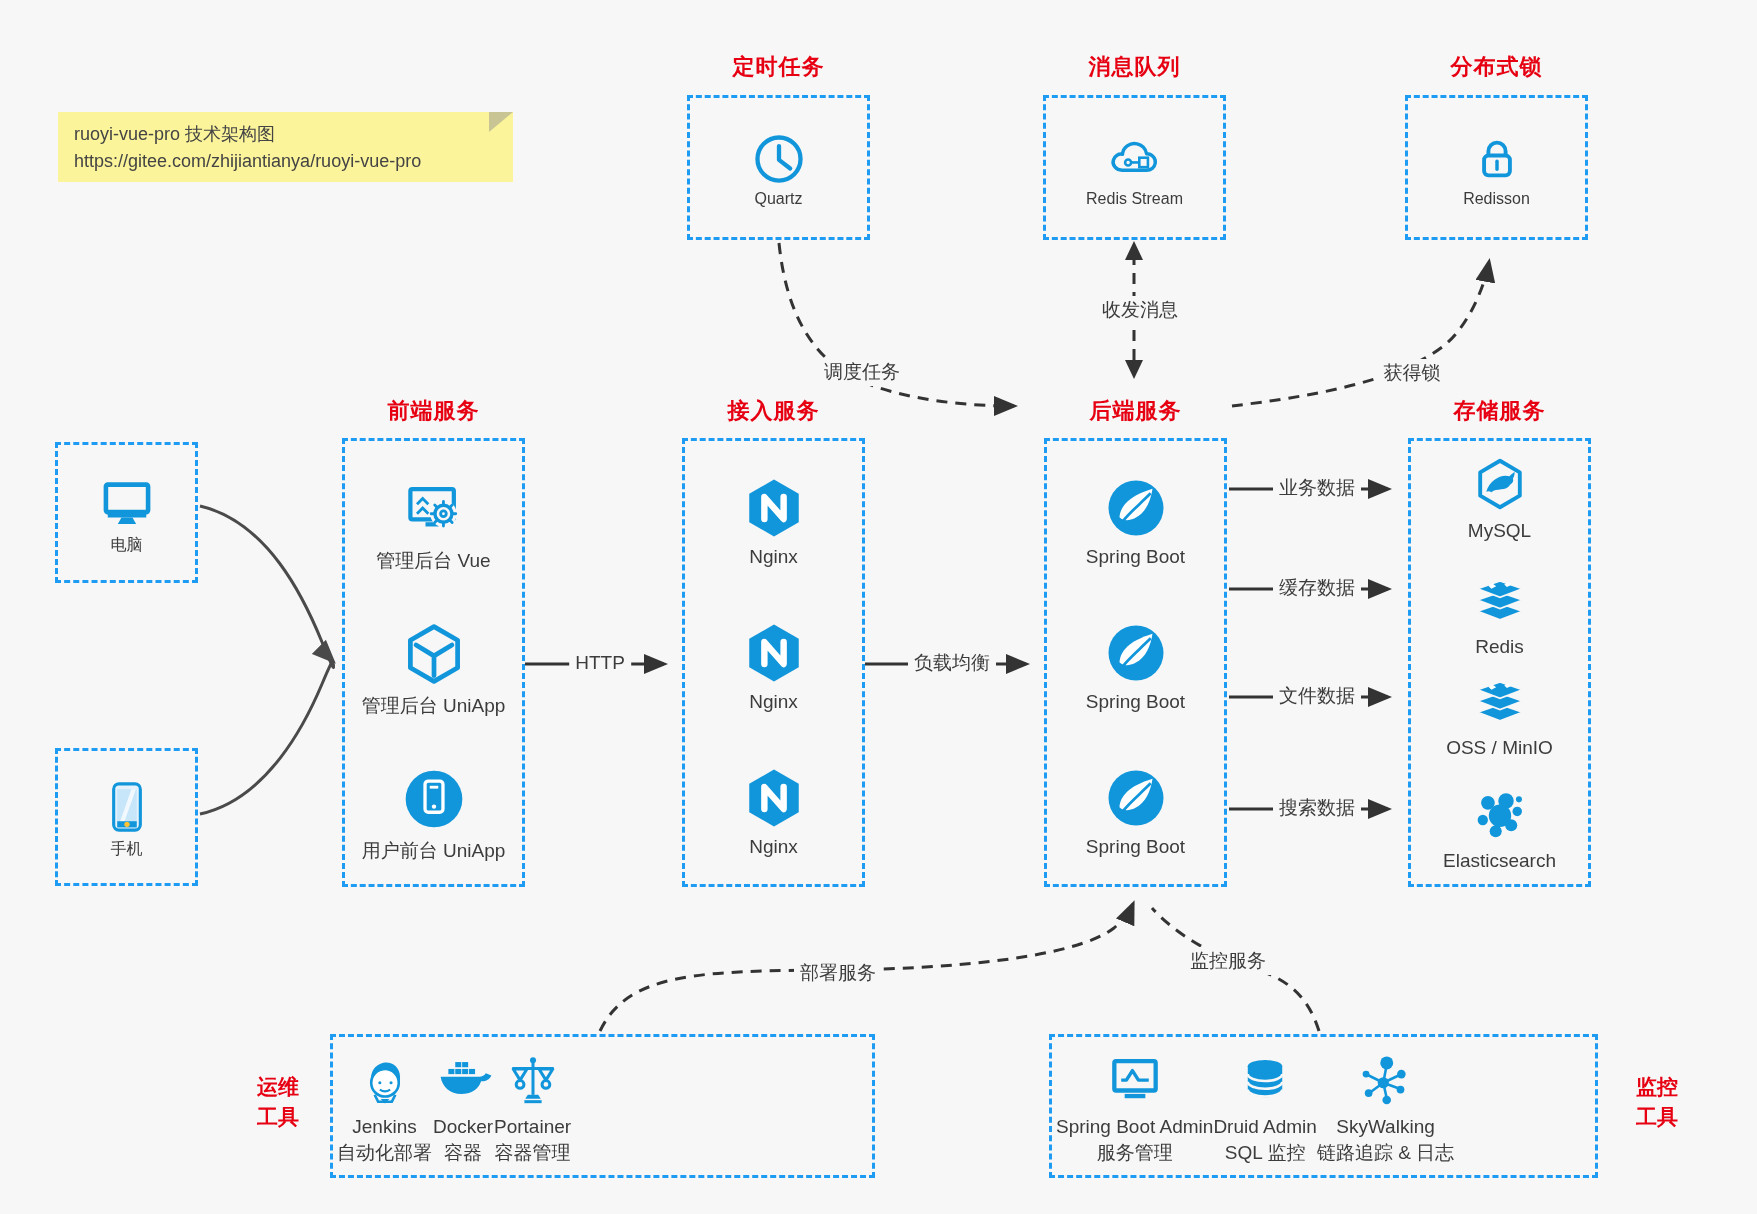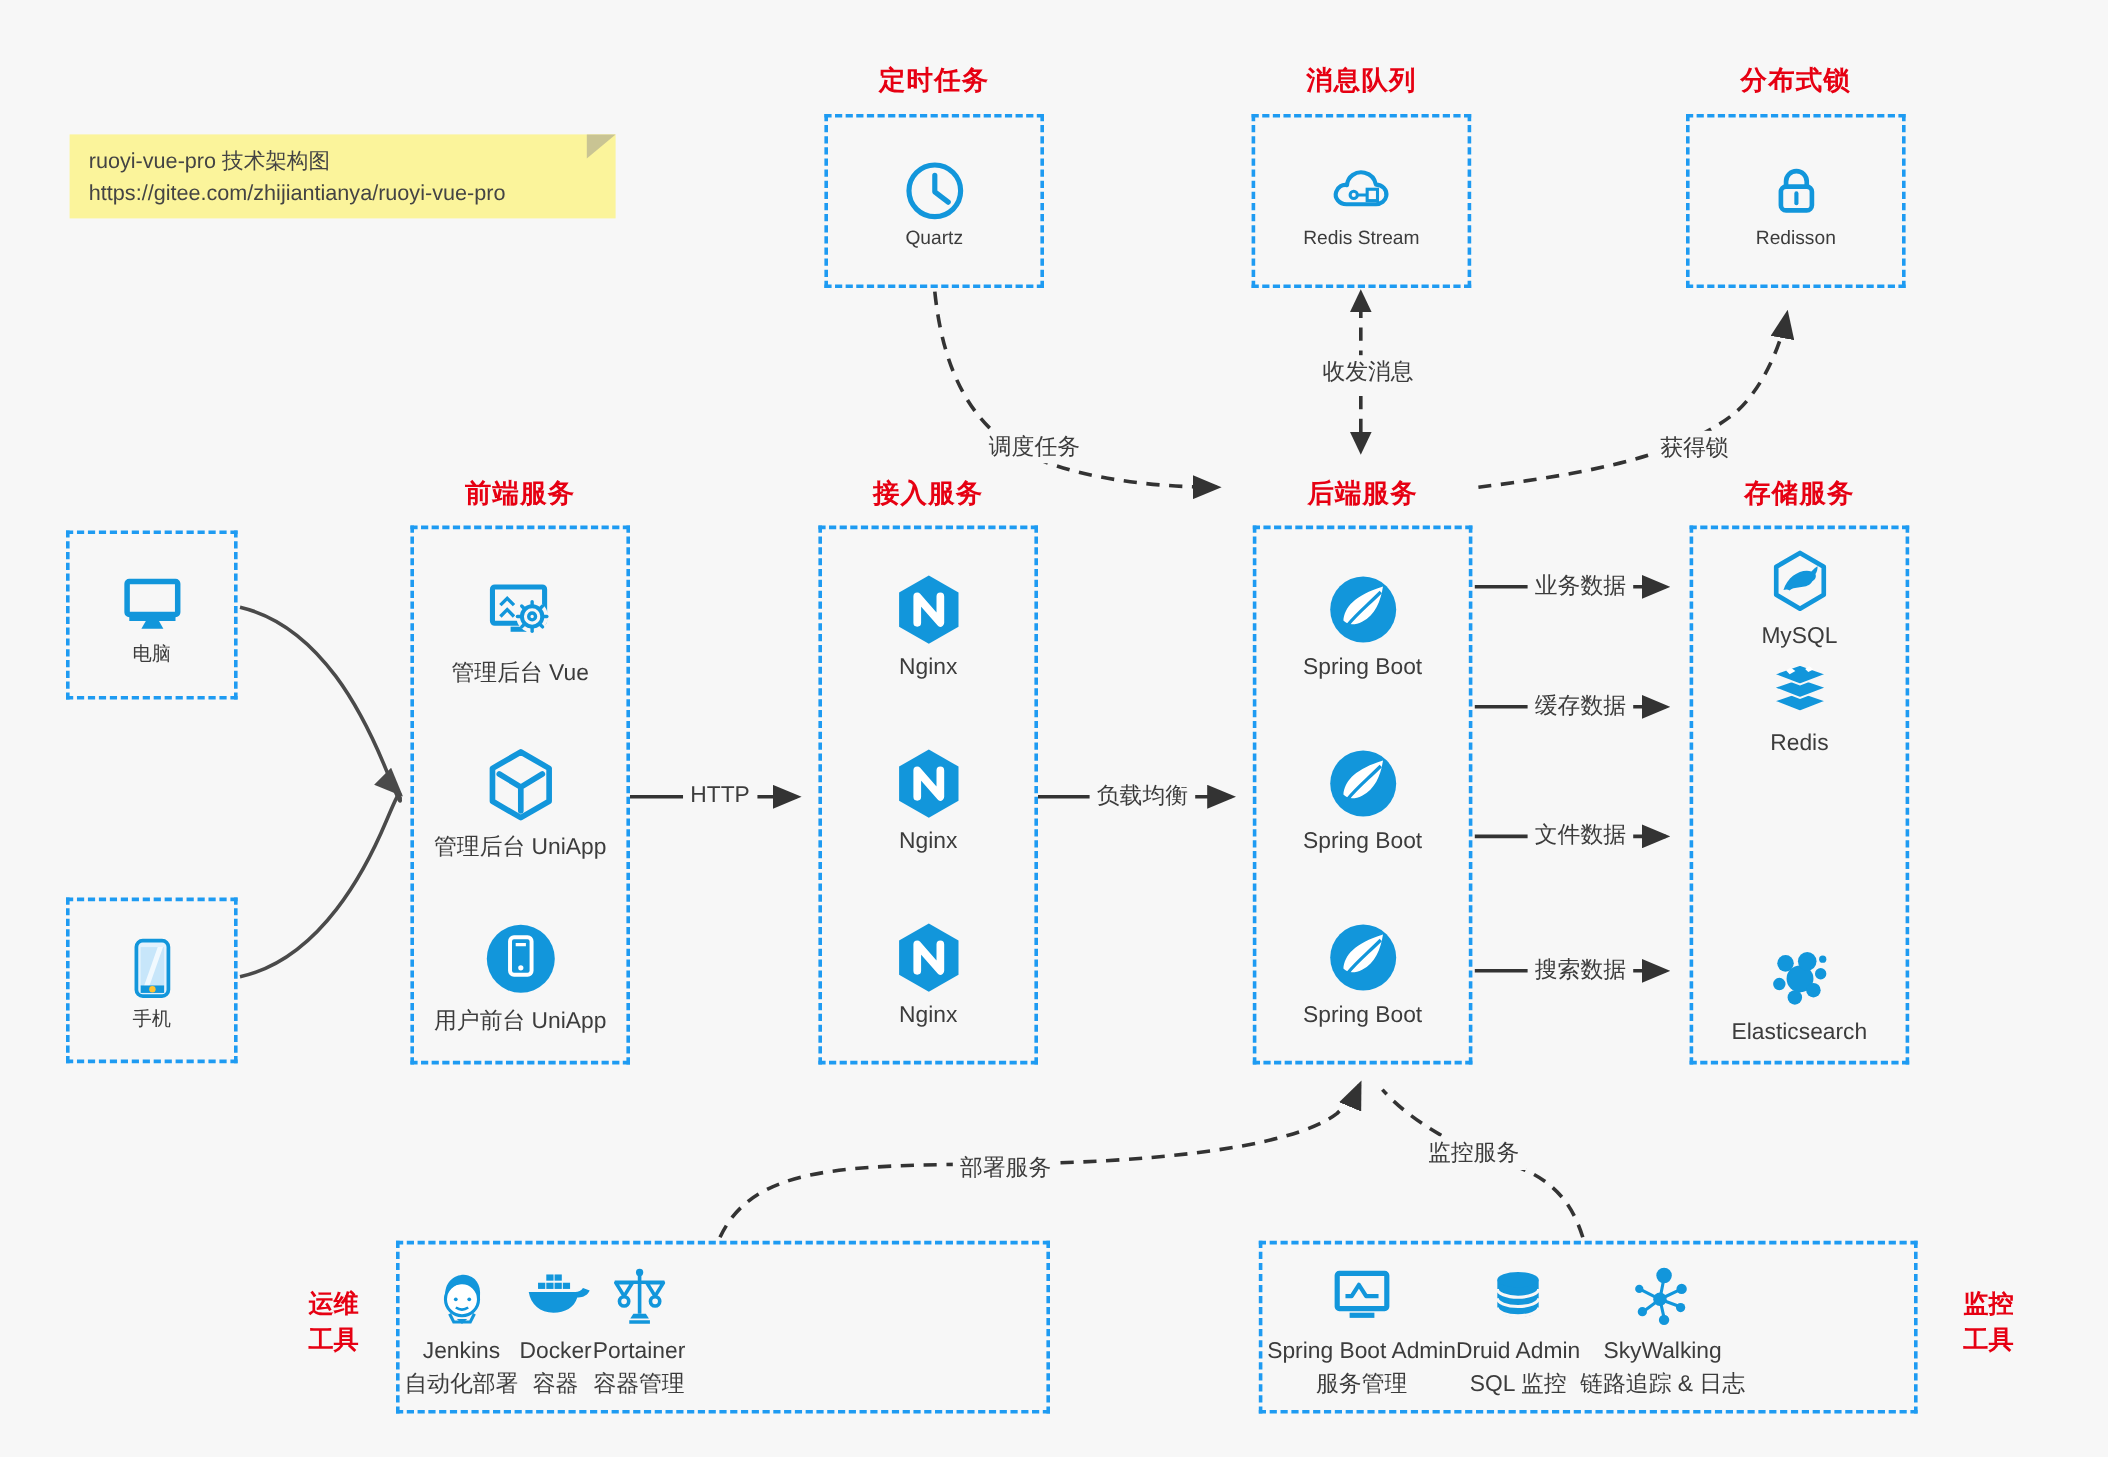--- a/index.html
+++ b/index.html
@@ -332,25 +332,31 @@
     </div>
   </div>
 
   <div class="dbox" style="left:1408px;top:438px;width:183px;height:449px;">
     <div class="node" style="top:12px;">
       <svg class="icon" width="62" height="62">
           <use href="#i-mysql"></use>
         </svg>
       <div class="nlabel">MySQL</div>
     </div>
-    <div class="node" style="top:101px;">
+    <div class="node" style="top:128px;">
       <svg class="icon" width="62" height="62">
           <use href="#i-redis"></use>
         </svg>
       <div class="nlabel">Redis</div>
+    </div>
+    <div class="node" style="top:229px;">
+      <svg class="icon" width="62" height="62">
+          <use href="#i-redis"></use>
+        </svg>
+      <div class="nlabel">OSS / MinIO</div>
     </div>
     <div class="node" style="top:342px;">
       <svg class="icon" width="62" height="62">
           <use href="#i-es"></use>
         </svg>
       <div class="nlabel">Elasticsearch</div>
     </div>
   </div>
 
   <div class="sidelabel" style="left:233px;top:1072px;">

